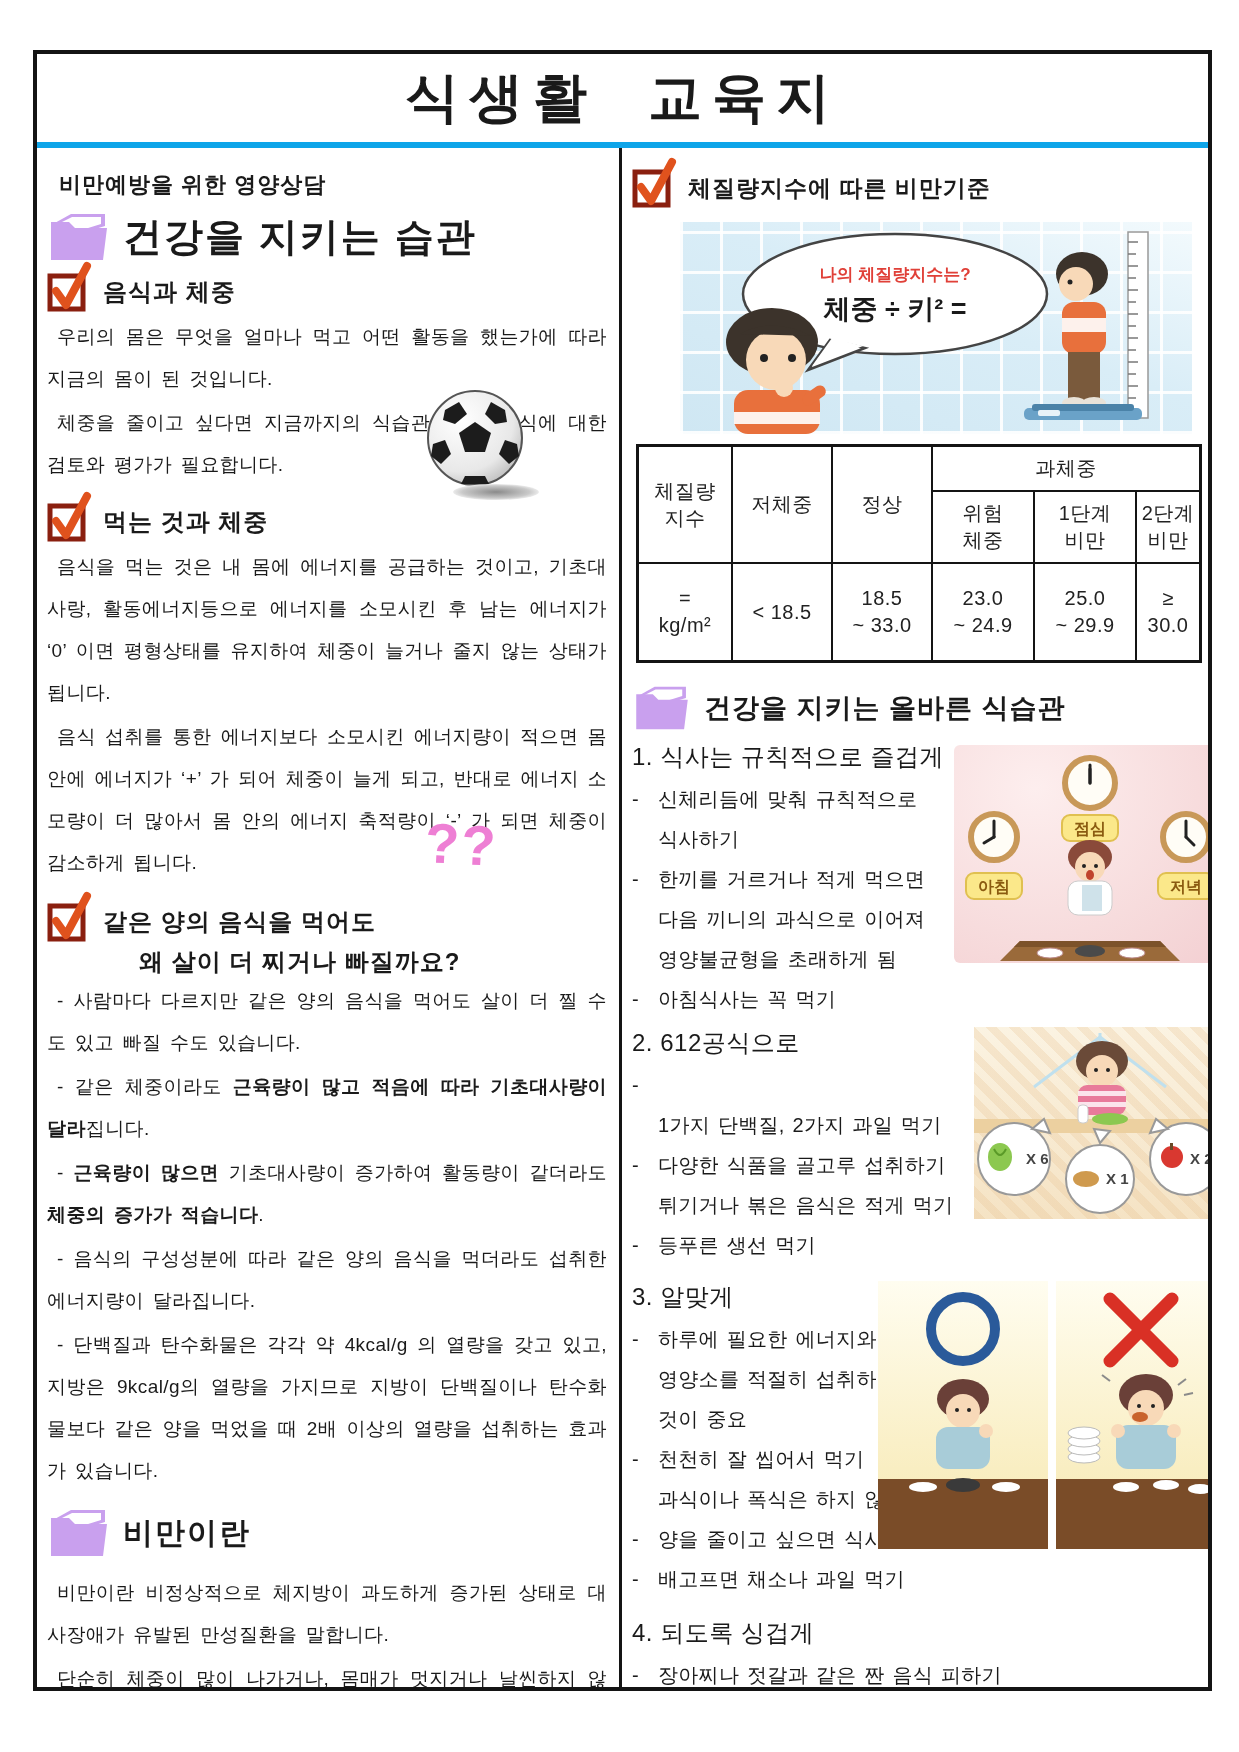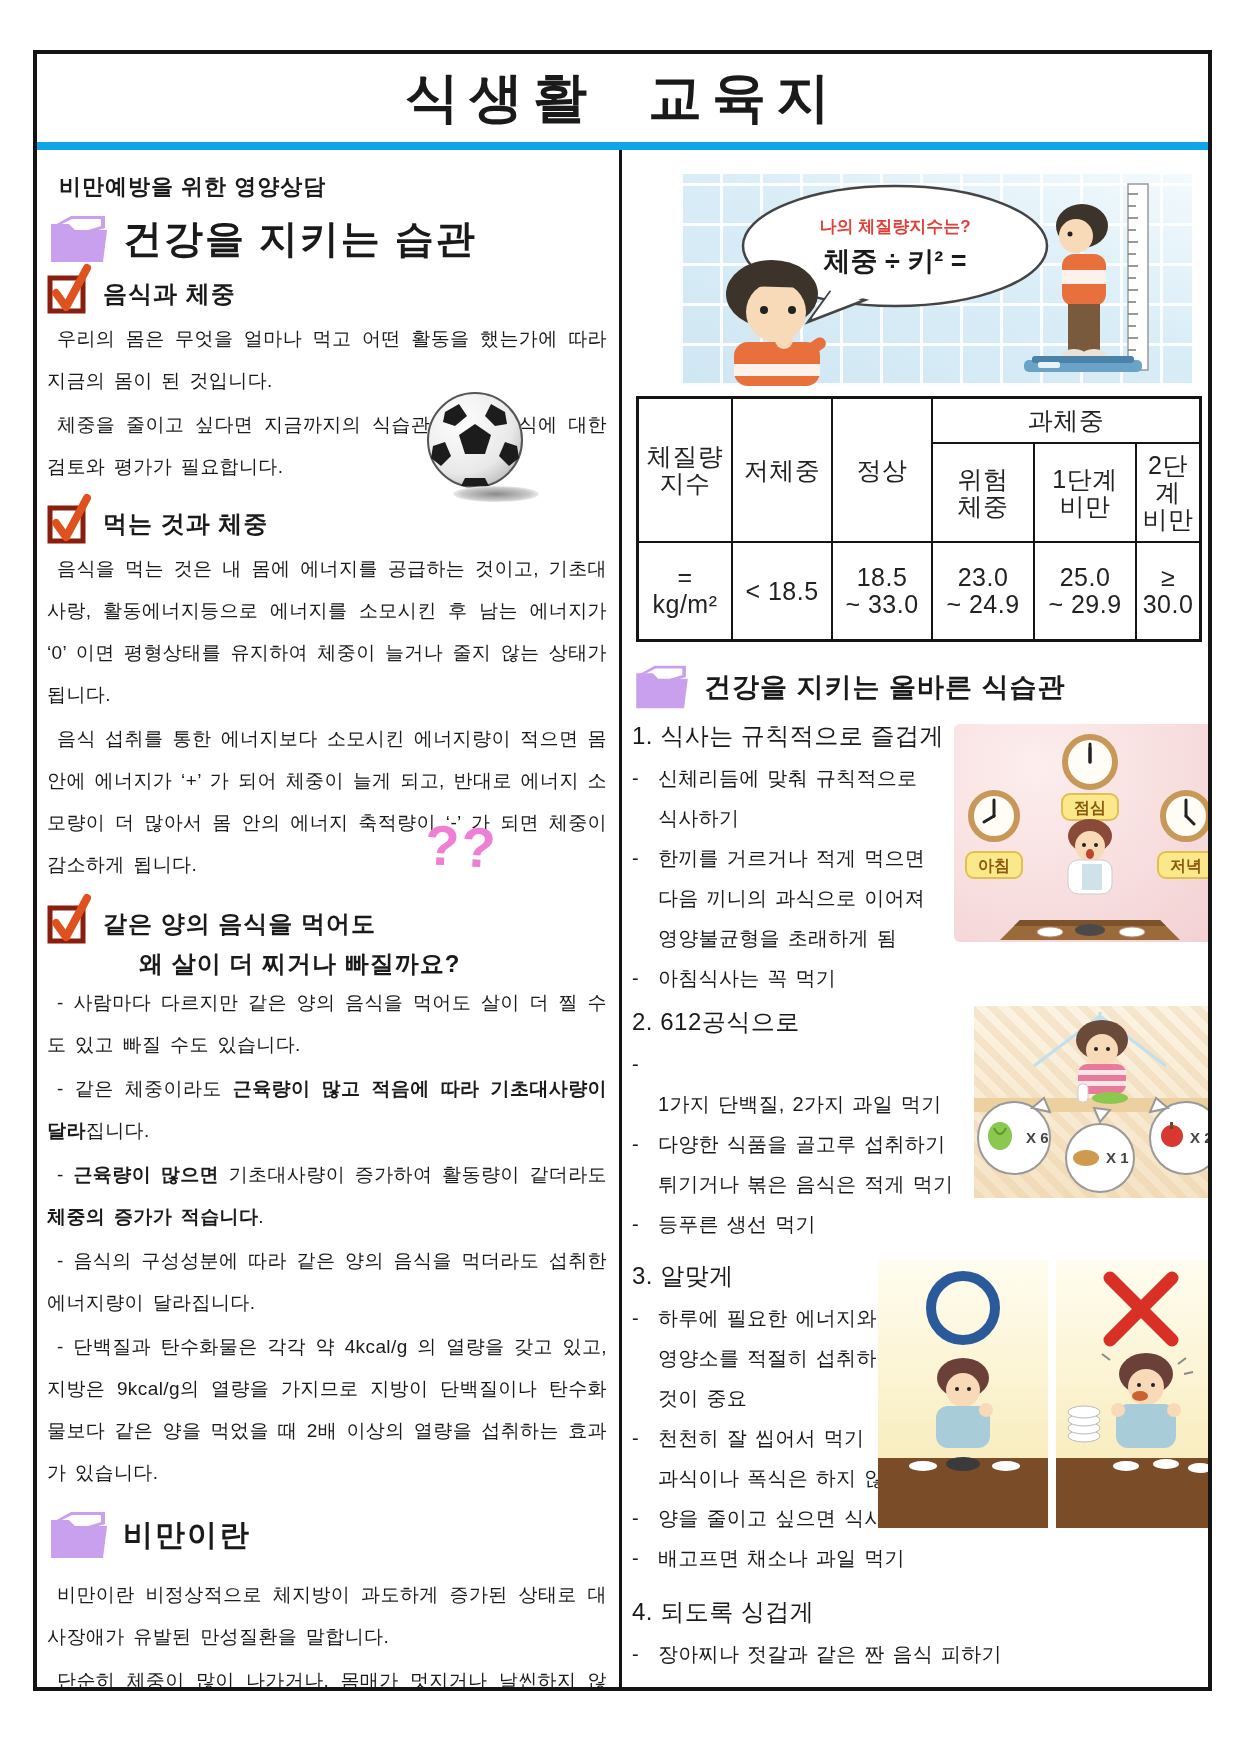--- a/index.html
+++ b/index.html
@@ -1,20 +1,20 @@
 <!DOCTYPE html>
 <html><head>
 <meta charset="utf-8">
 <style>
   html,body{margin:0;padding:0;background:#fff;}
   .page{position:relative;width:1239px;height:1752px;background:#fff;
         font-family:"Liberation Sans","DejaVu Sans",sans-serif;color:#1a1a1a;overflow:hidden;}
   .frame{position:absolute;left:33px;top:50px;width:1179px;height:1641px;
          border:4px solid #141414;box-sizing:border-box;display:flex;flex-direction:column;background:#fff;}
-  .title-row{flex:none;height:88px;border-bottom:8px solid #0ea5e9;
+  .title-row{flex:none;height:88px;border-bottom:6px solid #0ea5e9;
              display:flex;align-items:center;justify-content:center;}
   .doc-title{font-size:54px;font-weight:bold;letter-spacing:10px;word-spacing:26px;margin:0;}
   .content{flex:1;display:flex;overflow:hidden;}
   .col-left{flex:none;width:585px;border-right:3px solid #141414;box-sizing:border-box;
             padding:14px 12px 0 10px;position:relative;}
   .col-right{flex:1;box-sizing:border-box;padding:12px 14px 0 10px;position:relative;}
 
   
   .counsel{font-size:22px;font-weight:bold;margin:8px 0 0 12px;letter-spacing:1px;}
   .fhdr{display:flex;align-items:center;gap:14px;font-weight:bold;margin:10px 0 2px 2px;}
@@ -40,21 +40,21 @@
 
   
   .bmi-illo{position:relative;width:512px;height:212px;margin:12px 0 10px 48px;overflow:hidden;
             background:
               repeating-linear-gradient(90deg,rgba(255,255,255,.9) 0 3px,transparent 3px 40px),
               repeating-linear-gradient(0deg,rgba(255,255,255,.9) 0 3px,transparent 3px 40px),
               linear-gradient(200deg,#f3fafd 0%,#d9edf7 45%,#cfe7f3 100%);}
   .bmi-illo svg{position:absolute;left:0;top:0;}
 
   table.bmi{border-collapse:collapse;margin:4px 0 0 4px;width:566px;background:#fff;}
-  table.bmi td{border:2.5px solid #141414;text-align:center;font-size:25px;line-height:27px;
+  table.bmi td{border:2.5px solid #141414;text-align:center;font-size:20px;line-height:27px;
                padding:5px 2px;color:#222;letter-spacing:.5px;}
   table.bmi{border:3px solid #141414;}
   table.bmi .hd{padding-top:8px;padding-bottom:8px;}
   table.bmi .val{height:86px;}
 
   .numsec-title{font-size:24px;font-weight:normal;letter-spacing:.5px;line-height:44px;margin:2px 0 0 0;}
   .bline{display:flex;font-size:20px;line-height:40px;letter-spacing:.3px;word-spacing:2px;}
   .bline .dash{flex:none;width:26px;text-align:left;}
   .bline .btxt{white-space:nowrap;}
   .sec1{display:flex;margin-top:2px;}
@@ -160,20 +160,27 @@
           </svg>
           <span class="ftxt" style="font-size:30px">비만이란</span>
         </div>
         <p class="para" style="margin-top:14px">비만이란 비정상적으로 체지방이 과도하게 증가된 상태로 대사장애가 유발된 만성질환을 말합니다.</p>
         <p class="para">단순히 체중이 많이 나가거나, 몸매가 멋지거나 날씬하지 않다고 하여 비만이라고 할 수는 없습니다.</p>
 
       </div>
 
       <div class="col-right">
 
+        <div class="chdr" style="font-size:23px">
+          <svg class="check-ic" width="46" height="54" viewBox="0 0 46 54">
+            <rect x="3" y="16" width="33" height="33" fill="none" stroke="#8a1f0f" stroke-width="5"></rect>
+            <path d="M9 31 L19 45 L40 6" fill="none" stroke="#e0521d" stroke-width="8" stroke-linecap="round" stroke-linejoin="round"></path>
+          </svg>
+          <span>체질량지수에 따른 비만기준</span>
+        </div>
 
         <div class="bmi-illo">
           <svg width="512" height="212" viewBox="0 0 512 212">
 
             <ellipse cx="215" cy="72" rx="152" ry="60" fill="#ffffff" stroke="#444" stroke-width="2.5"></ellipse>
             <polygon points="150,118 128,148 185,126" fill="#ffffff" stroke="#444" stroke-width="2.5"></polygon>
             <polygon points="152,116 132,144 183,124" fill="#ffffff"></polygon>
             <text x="215" y="58" text-anchor="middle" font-size="17" font-weight="bold" fill="#e04038">나의 체질량지수는?</text>
             <text x="215" y="96" text-anchor="middle" font-size="27" font-weight="bold" fill="#1a1a1a">체중 ÷ 키² =</text>
 

